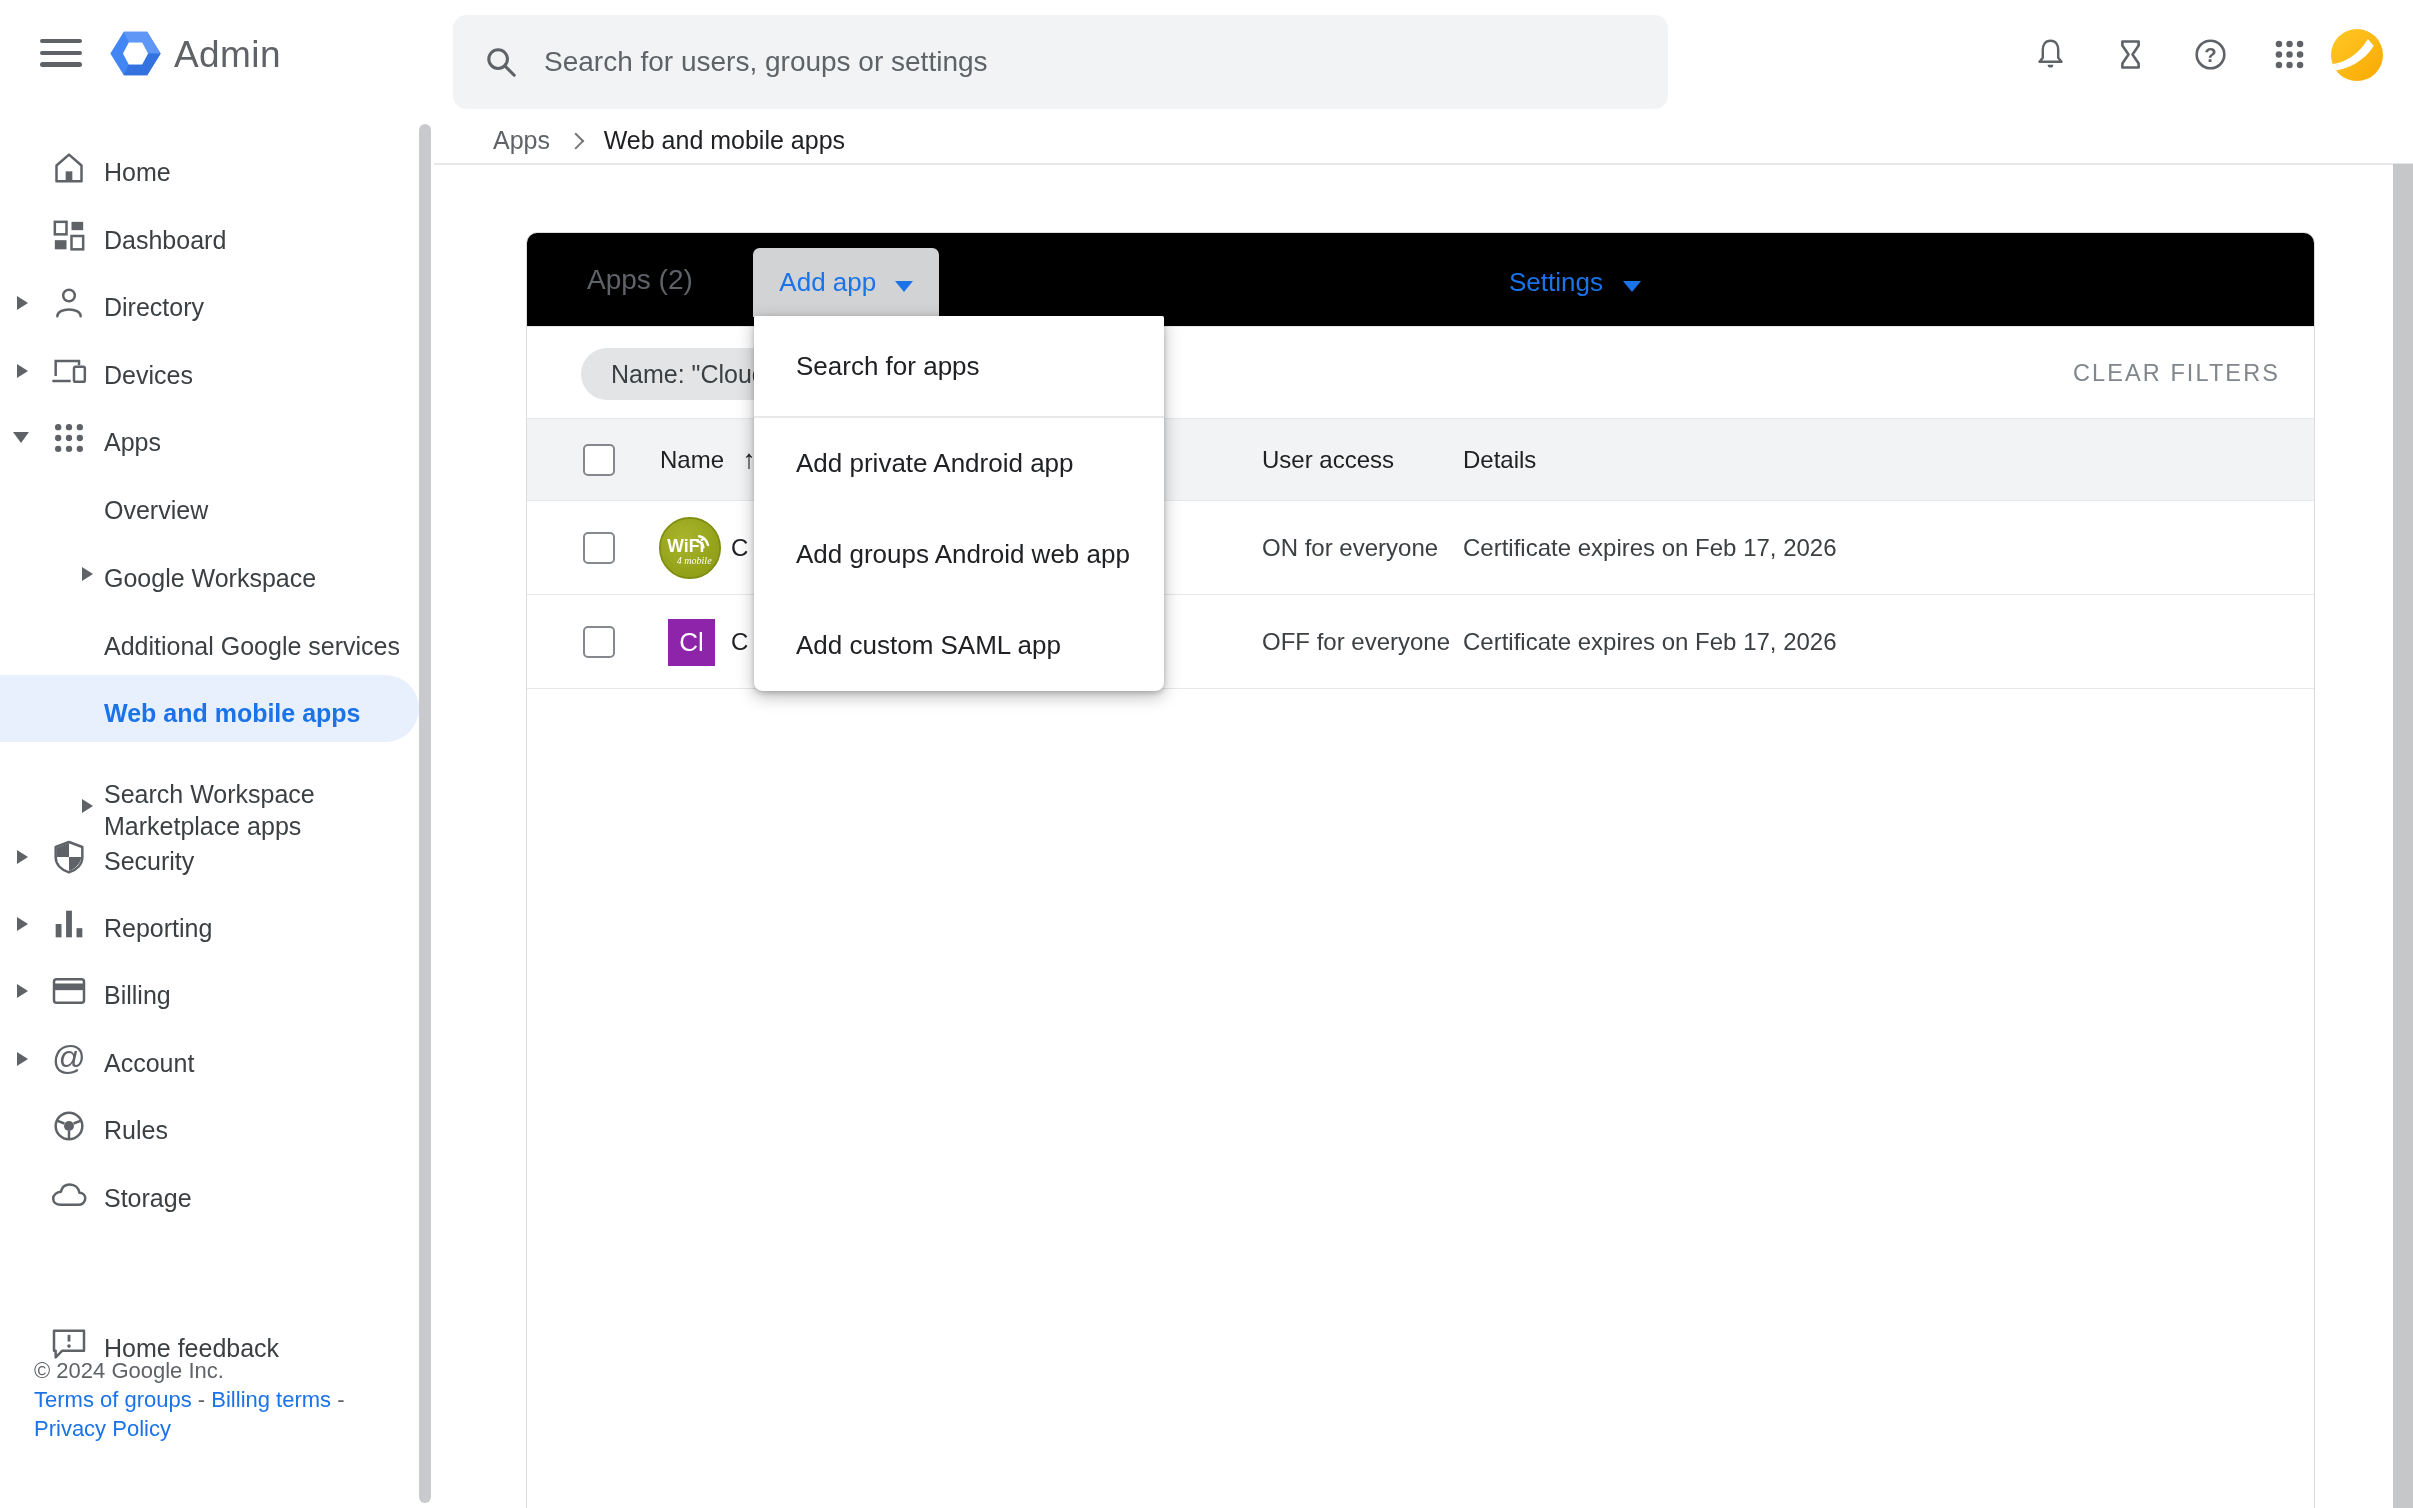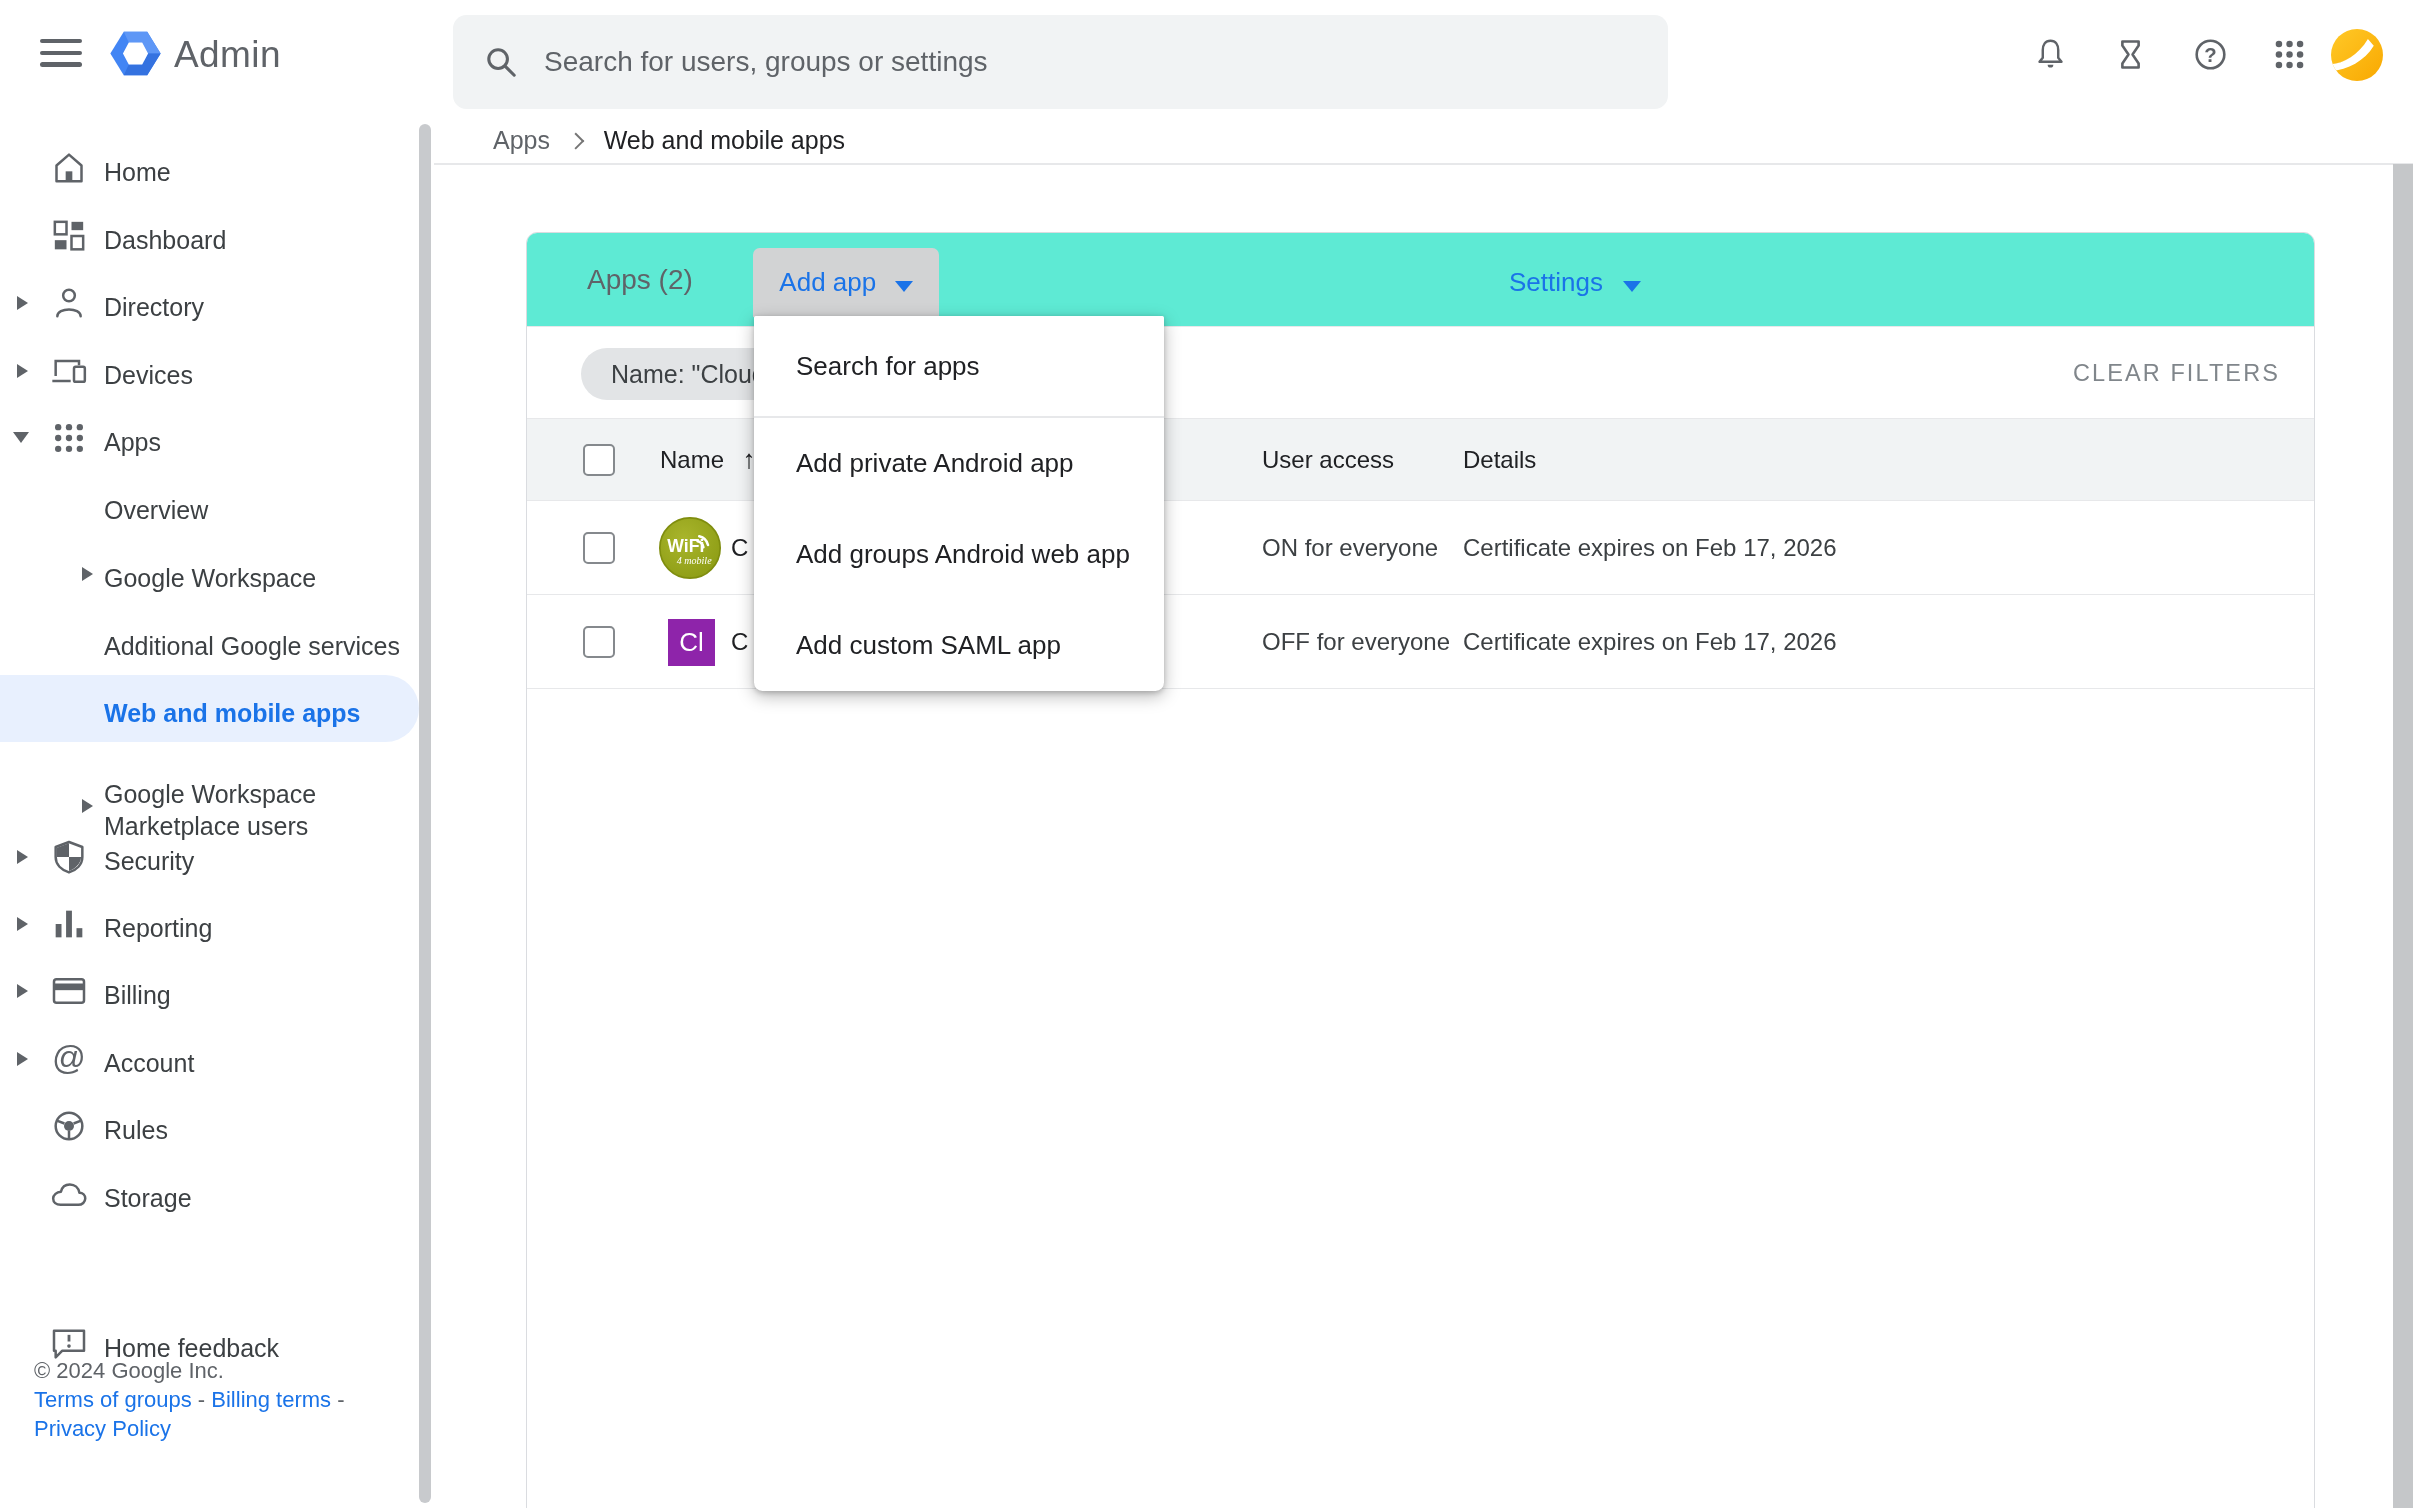--- a/index.html
+++ b/index.html
@@ -48,21 +48,21 @@
   #breadcrumb .bc1 { color:#5f6368; cursor:pointer; }
   #breadcrumb .chev { width:11.7px; height:11.7px; border-top:2.5px solid #757575; border-right:2.5px solid #757575;
     transform:rotate(45deg); margin:0 22px 0 20px; }
   #breadcrumb .bc2 { color:#202124; }
   #main-divider { position:absolute; left:434px; top:163px; width:1979px; height:1.7px; background:#e7e8ea; }
   #page-scrollbar { position:absolute; left:2393px; top:164px; width:20px; height:1344px; background:#c5c7c9; }
 
   
   #card { position:absolute; left:526px; top:232px; width:1789px; height:1276px; background:#fff;
     border:1.7px solid #dadce0; border-radius:11.7px 11.7px 0 0; border-bottom:none; }
-  #toolbar { position:relative; height:94px; background:#5eead4; border-bottom:1.7px solid #e7e8ea;
+  #toolbar { position:relative; height:94px; background:#000000; border-bottom:1.7px solid #e7e8ea;
     border-radius:10px 10px 0 0; }
   #apps-count { position:absolute; left:60px; top:0; height:94px; display:flex; align-items:center;
     font-size:28px; font-weight:500; color:#5f6368; }
   #add-app-btn { position:absolute; left:226px; top:15px; width:186px; height:69px; background:#d2d3d4;
     border-radius:6.7px 6.7px 0 0; display:flex; align-items:center; justify-content:center; gap:18.4px; cursor:pointer; }
   #add-app-btn .t, #settings-btn .t { font-size:26px; font-weight:500; color:#1a73e8; }
   .caret { width:0; height:0; border:9.2px solid transparent; border-top:11px solid #1a73e8; border-bottom:none; margin-top:8.4px; }
   #settings-btn { position:absolute; left:960px; top:15px; height:69px; padding:0 22px; display:flex;
     align-items:center; gap:20px; cursor:pointer; }
   #filter-row { position:relative; height:92px; background:#fff; border-bottom:1.7px solid #e7e8ea; }
@@ -245,21 +245,21 @@
   <div class="side-item" style="top:499px">
     <span class="lbl">Additional Google services</span>
   </div>
 
   <div class="side-item selected" style="top:566px">
     <span class="lbl">Web and mobile apps</span>
   </div>
 
   <div class="side-item two-line" style="top:642px">
     <span class="arrow sub"></span>
-    <span class="lbl">Google Workspace Marketplace users</span>
+    <span class="lbl">Search Workspace Marketplace apps</span>
   </div>
 
   <div class="side-item" style="top:714px">
     <span class="arrow"></span>
     <svg class="icn" viewBox="0 0 48 48">
       <path d="M24 6 L40 12 V24 C40 33 33 39.5 24 42.5 C15 39.5 8 33 8 24 V12 Z" fill="none" stroke="#5f6368" stroke-width="3" stroke-linejoin="round"></path>
       <path d="M24 7.5 L9.5 13 V24 H24 Z" fill="#5f6368"></path>
       <path d="M24 24 H38.5 C38 32 32 37.7 24 40.8 Z" fill="#5f6368"></path>
     </svg>
     <span class="lbl">Security</span>

